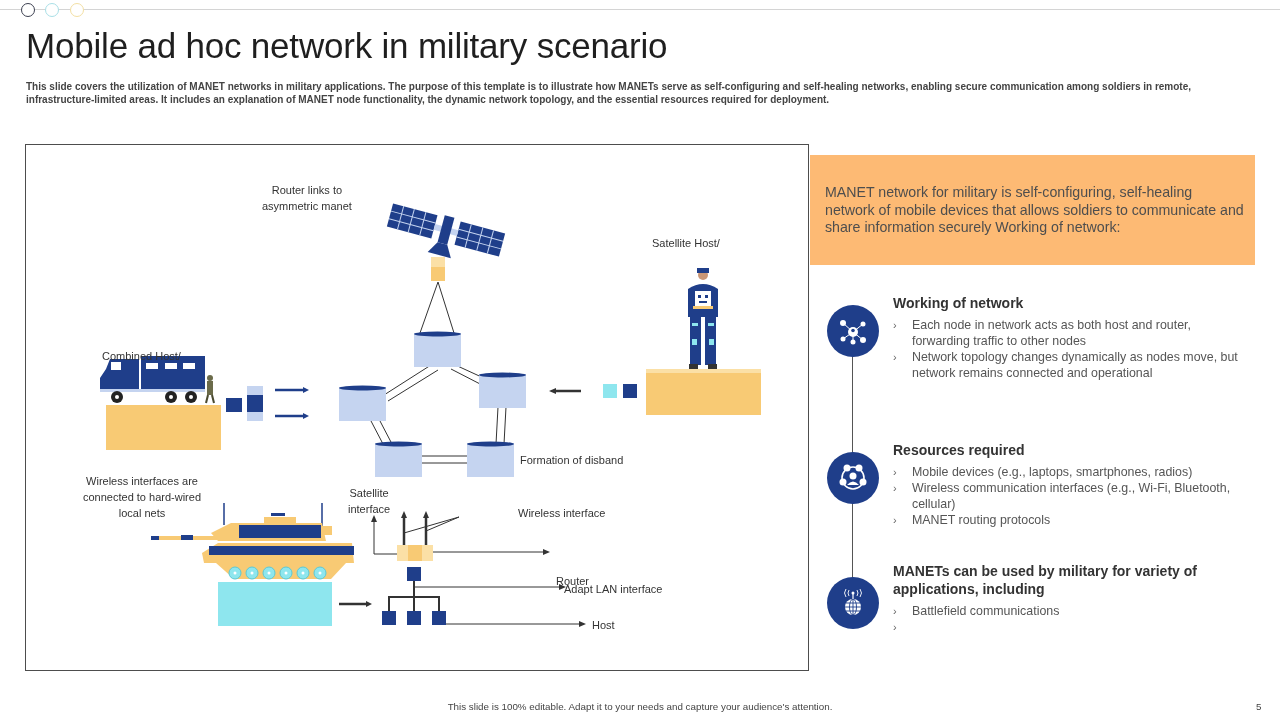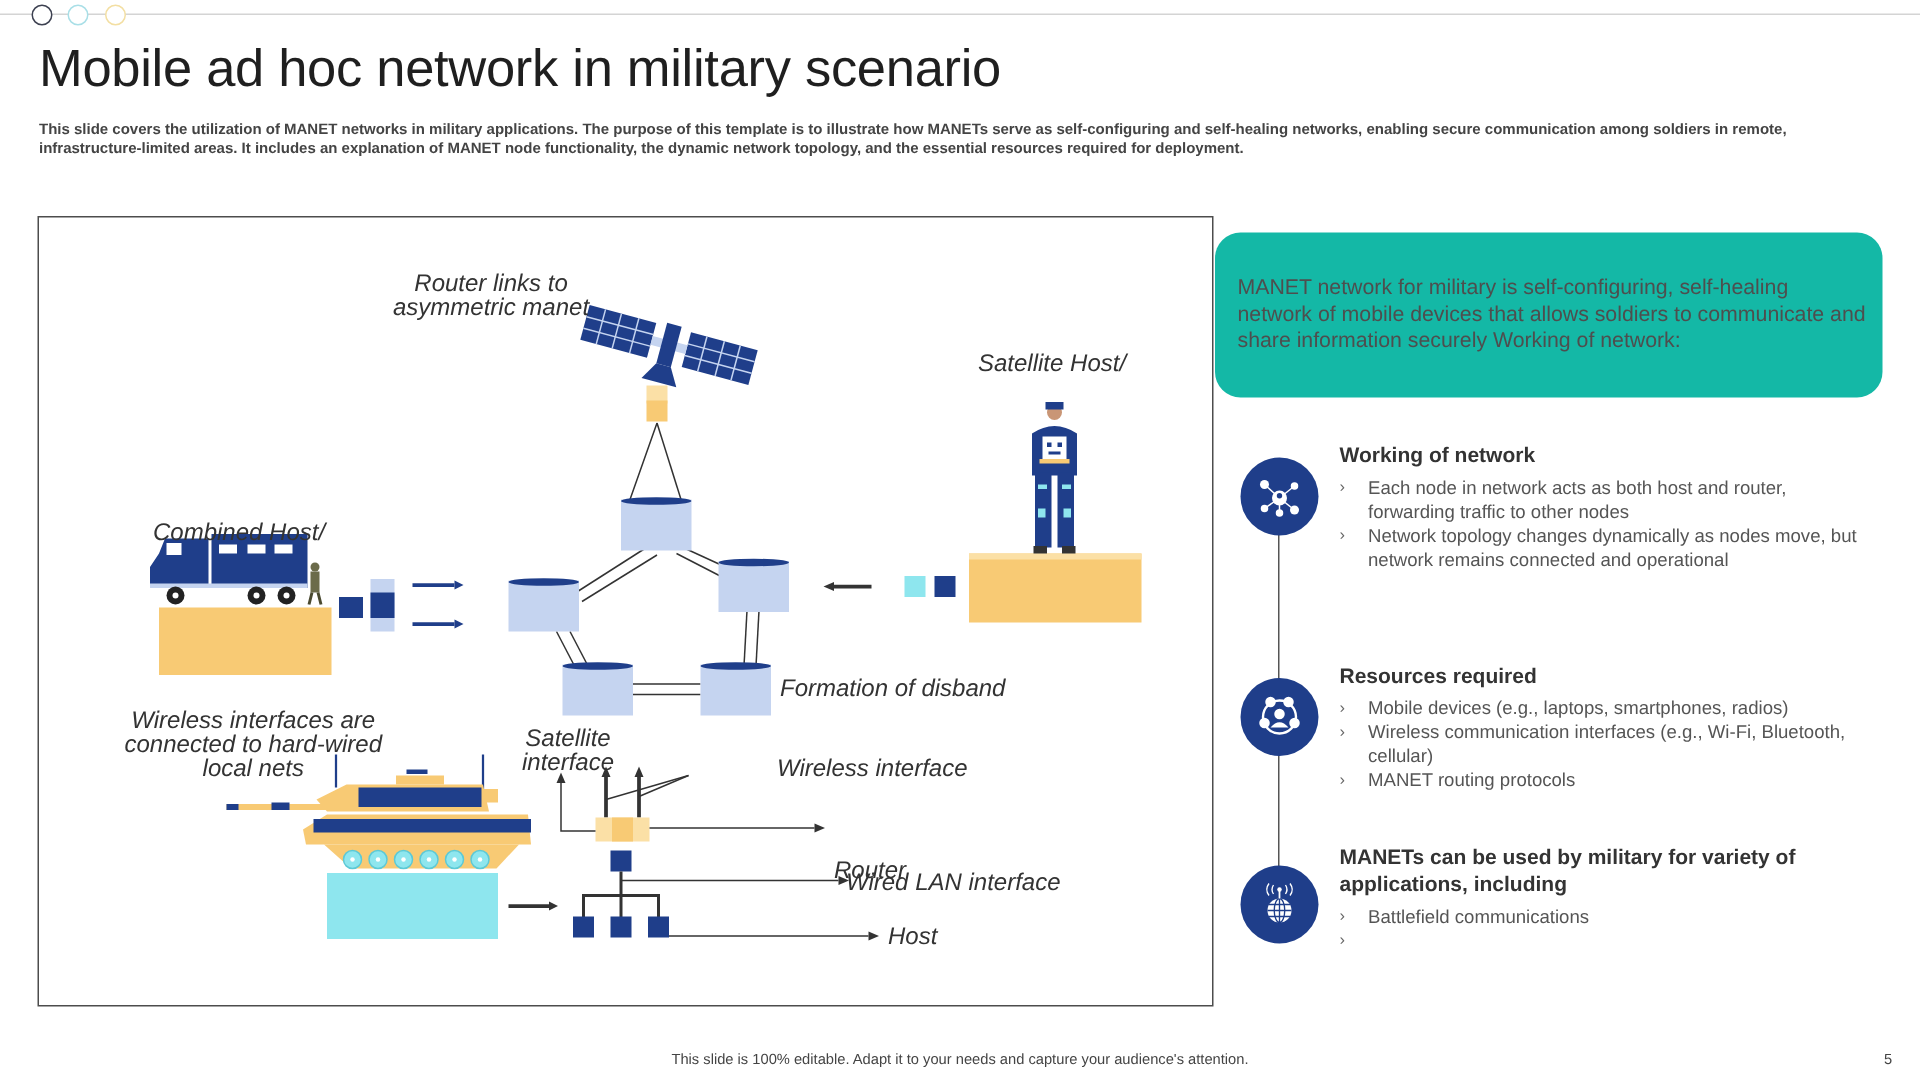--- a/index.html
+++ b/index.html
@@ -11,24 +11,24 @@
   .dot.d1 { left: 21px; border-color: #3d4151; }
   .dot.d2 { left: 45px; border-color: #a9dfe7; }
   .dot.d3 { left: 70px; border-color: #f3dfa3; }
 
   .title { position: absolute; left: 26px; top: 26px; font-size: 35px; color: #1f1f1f; letter-spacing: -0.2px; white-space: nowrap; }
   .subtitle { position: absolute; left: 26px; top: 80px; width: 1230px; font-size: 10px; line-height: 13px; color: #444; font-weight: bold; }
 
   .diagram-frame { position: absolute; left: 25px; top: 144px; width: 784px; height: 527px; border: 1px solid #4d4d4d; background: #fff; }
   .diagram-frame svg { position: absolute; left: 0; top: 0; }
 
-  .lbl { position: absolute; font-size: 16px; color: #333; line-height: 16px; text-align: center; white-space: nowrap; font-style: italic; }
+  .lbl { position: absolute; font-size: 11px; color: #333; line-height: 16px; text-align: center; white-space: nowrap; }
   .lbl.left { text-align: right; }
 
-  .summary-box { position: absolute; left: 810px; top: 155px; width: 445px; height: 110px; background: #14b8a6; border-radius: 17px; }
+  .summary-box { position: absolute; left: 810px; top: 155px; width: 445px; height: 110px; background: #fdba74; }
   .summary-text { position: absolute; left: 15px; top: 29px; width: 420px; font-size: 14.2px; line-height: 17.5px; color: #4e4e4e; }
 
   .timeline-line { position: absolute; left: 852px; top: 355px; width: 1px; height: 225px; background: #555; }
   .circle-icon { position: absolute; left: 827px; width: 52px; height: 52px; border-radius: 50%; background: #1f3e8a; }
   .circle-icon svg { position: absolute; left: 0; top: 0; }
 
   .sec-title { position: absolute; left: 893px; font-size: 14px; font-weight: bold; color: #333; line-height: 18px; }
   .bullets { position: absolute; left: 893px; width: 350px; list-style: none; font-size: 12.4px; line-height: 16px; color: #555; }
   .bullets li { position: relative; padding-left: 19px; }
   .bullets li .chev { position: absolute; left: 0; top: 0; color: #666; font-size: 11px; }
@@ -251,21 +251,21 @@
     <div>Wireless interfaces are</div>
     <div>connected to hard-wired</div>
     <div>local nets</div>
   </div>
   <div class="lbl" style="left:322px;top:340px;">
     <div>Satellite</div>
     <div>interface</div>
   </div>
   <div class="lbl left" style="left:472px;top:360px;margin-left:20px;">Wireless interface</div>
   <div class="lbl left" style="left:530px;top:400px;margin-top:28px;">Router</div>
-  <div class="lbl left" style="left:538px;top:436px;">Wired LAN interface</div>
+  <div class="lbl left" style="left:538px;top:436px;">Adapt LAN interface</div>
   <div class="lbl left" style="left:566px;top:472px;">Host</div>
 </div>
 
 <div class="summary-box">
   <div class="summary-text">MANET network for military is self-configuring, self-healing network of mobile devices that allows soldiers to communicate and share information securely Working of network:</div>
 </div>
 
 <div class="timeline-line"></div>
 
 <div class="circle-icon" style="top:305px;">

